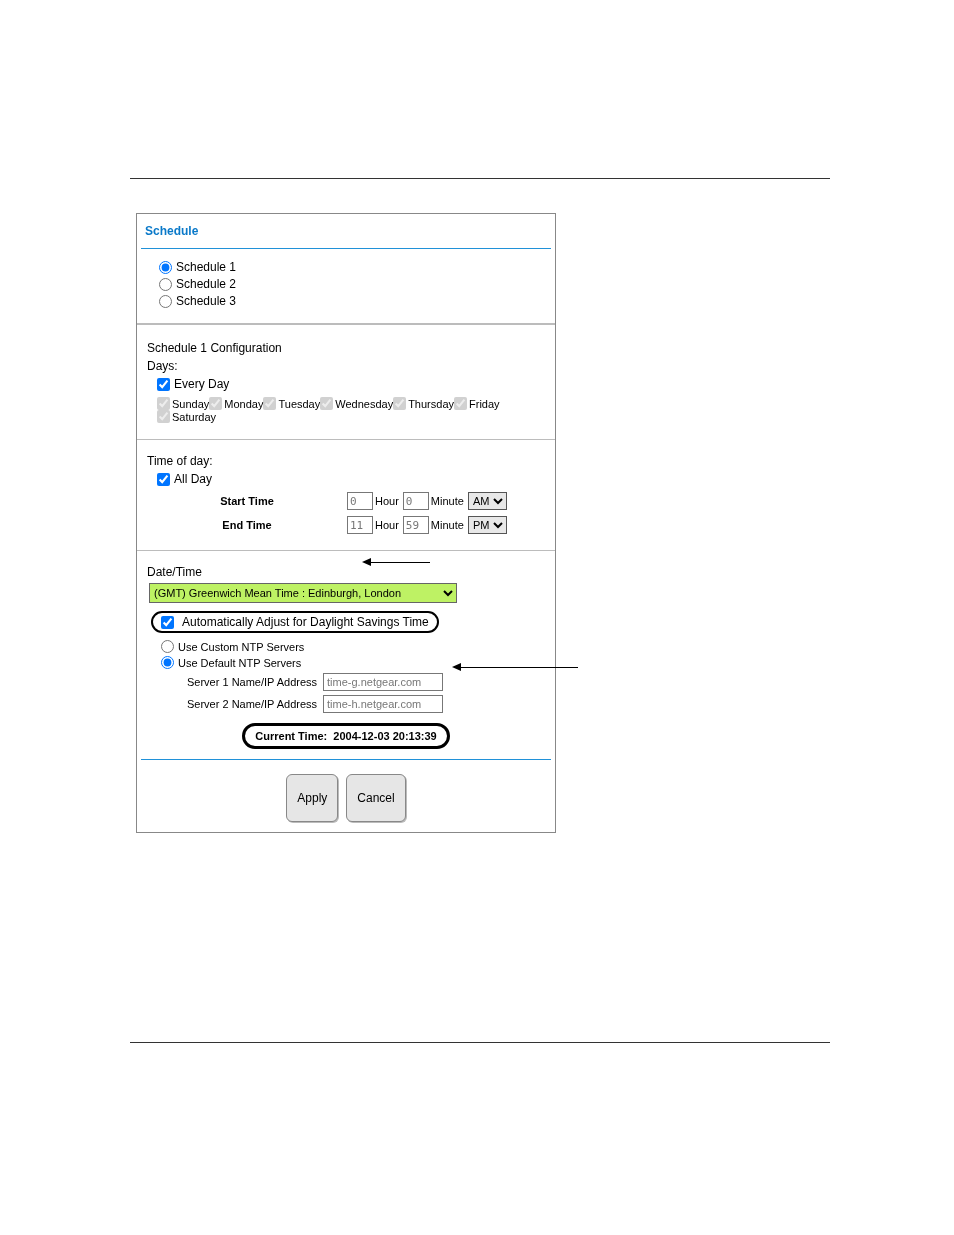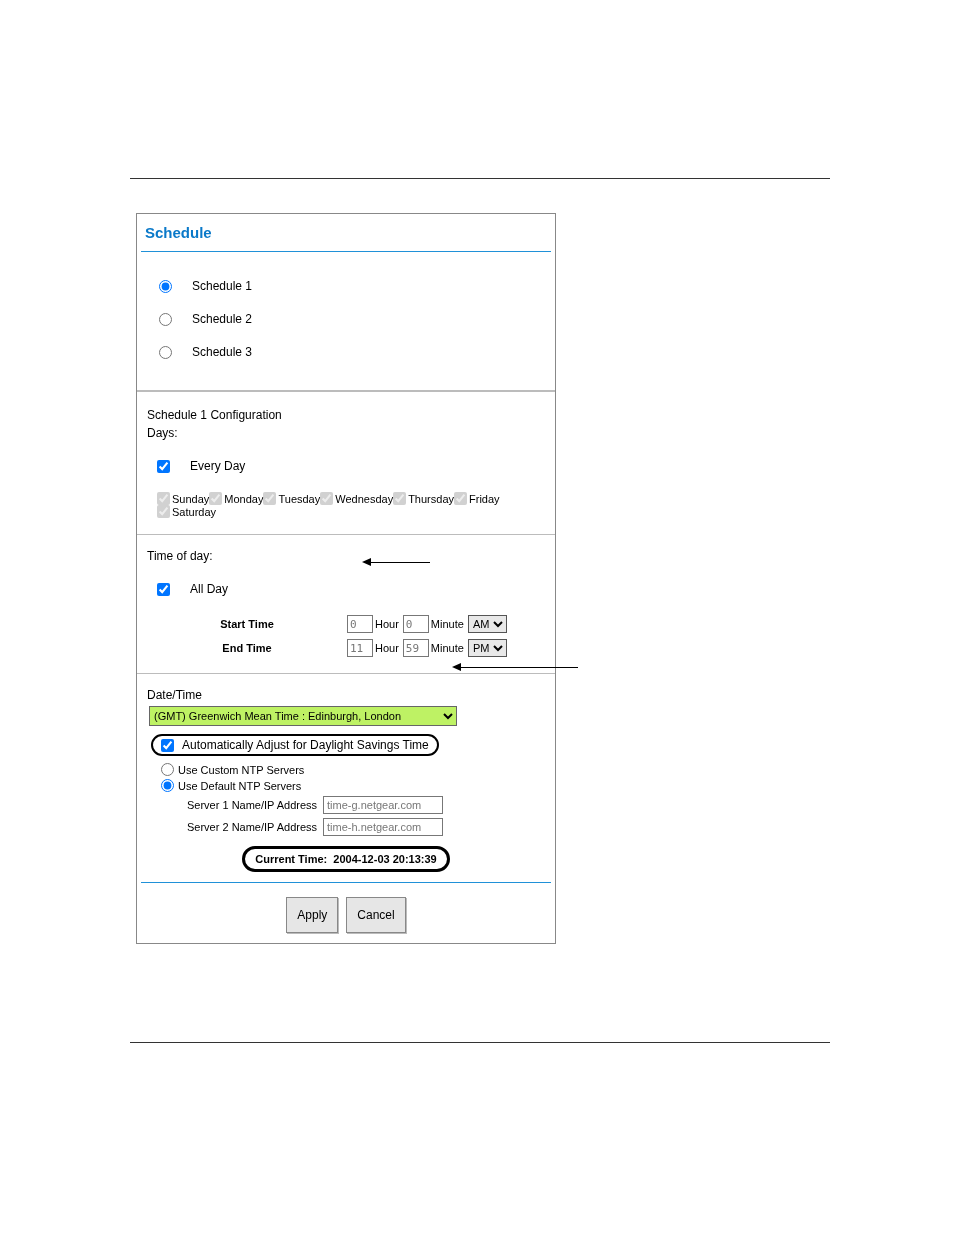--- a/index.html
+++ b/index.html
@@ -1,45 +1,45 @@
 <!DOCTYPE html>
 <html><head>
 <meta charset="utf-8">
 <style>
   * { box-sizing: border-box; margin: 0; padding: 0; }
   html, body { width: 954px; height: 1235px; background: #fff; font-family: Arial, Helvetica, sans-serif; font-size: 12px; color: #000; }
   .page { position: relative; width: 954px; height: 1235px; }
   .hr-top { position: absolute; left: 130px; top: 178px; width: 700px; height: 1px; background: #333; }
   .hr-bot { position: absolute; left: 130px; top: 1042px; width: 700px; height: 1px; background: #333; }
   .panel { position: absolute; left: 136px; top: 213px; width: 420px; border: 1px solid #888; background: #fff; }
-  .panel-title { color: #0a79c9; font-weight: bold; font-size: 15px; padding: 10px 8px; }
+  .panel-title { color: #0a79c9; font-weight: bold; font-size: 12px; padding: 10px 8px; }
   .underline-blue { height: 1px; background: #2091d8; margin: 0 4px 4px; }
   .sep { height: 2px; background: #bcbcbc; margin: 8px 0; }
   .sep-thin { height: 1px; background: #bcbcbc; margin: 6px 0; }
   .section { padding: 4px 10px; }
-  .radio-row, .check-row { display: flex; align-items: center; gap: 20px; margin: 19px 0; padding-left: 10px; }
+  .radio-row, .check-row { display: flex; align-items: center; gap: 4px; margin: 3px 0; padding-left: 10px; }
   .radio-indent { padding-left: 12px; }
   .label-bold { font-weight: normal; margin: 4px 0; }
   .days-row { display: flex; flex-wrap: wrap; align-items: center; padding-left: 10px; margin: 6px 0; }
   .days-row label { display: flex; align-items: center; gap: 2px; font-size: 11px; }
   input[type="text"].mini { width: 26px; height: 18px; font-family: monospace; font-size: 11px; color: #777; border: 1px solid #777; padding: 1px 2px; }
   select.mini { height: 18px; font-size: 11px; border: 1px solid #555; background: #e8e8e8; }
   .time-row { display: flex; align-items: center; margin: 6px 0; }
   .time-row .tlabel { width: 200px; font-weight: bold; font-size: 11px; text-align: center; }
   .time-row .fields { display: flex; align-items: center; gap: 2px; font-size: 11px; }
   .fieldlbl { margin-right: 2px; }
   .dt-row { display: flex; align-items: center; margin: 4px 0; padding-left: 10px; }
   .dst-bubble { display: inline-flex; align-items: center; gap: 8px; border: 2px solid #000; border-radius: 14px; padding: 2px 8px; margin: 4px 0 4px 4px; }
   .ntp-row { display: flex; align-items: center; gap: 4px; margin: 3px 0; padding-left: 14px; font-size: 11px; }
   .server-row { display: flex; align-items: center; gap: 6px; margin: 4px 0 4px 40px; font-size: 11px; }
   .server-row input { width: 120px; height: 18px; border: 1px solid #777; color: #777; font-size: 11px; padding: 1px 3px; }
   .current-time-wrap { display: flex; justify-content: center; margin: 10px 0 6px; }
   .current-time { border: 3px solid #000; border-radius: 16px; padding: 4px 10px; font-weight: bold; font-size: 11px; }
   .btn-row { display: flex; justify-content: center; gap: 8px; padding: 10px 0; }
-  button.btn { background: #e6e6e6; border: 1px solid #888; border-radius: 0; padding: 10px 10px; font-size: 12px; cursor: pointer; box-shadow: 1px 1px 0 #bbb; }
+  button.btn { background: #e6e6e6; border: 1px solid #888; border-radius: 6px; padding: 16px 10px; font-size: 12px; cursor: pointer; box-shadow: 1px 1px 0 #bbb; }
   input[type="checkbox"], input[type="radio"] { margin: 0; }
   input[type="checkbox"].greyed { accent-color: #aaa; }
   .tz-select { width: 308px; height: 20px; font-size: 11px; border: 1px solid #666; background: #bef264; }
   .arrow { position: absolute; height: 1px; background: #000; }
   .arrow::before { content: ""; position: absolute; left: -8px; top: -4px; border-top: 4.5px solid transparent; border-bottom: 4.5px solid transparent; border-right: 9px solid #000; }
   .arrow1 { left: 370px; top: 562px; width: 60px; }
   .arrow2 { left: 460px; top: 667px; width: 118px; }
 </style>
 </head>
 <body>

